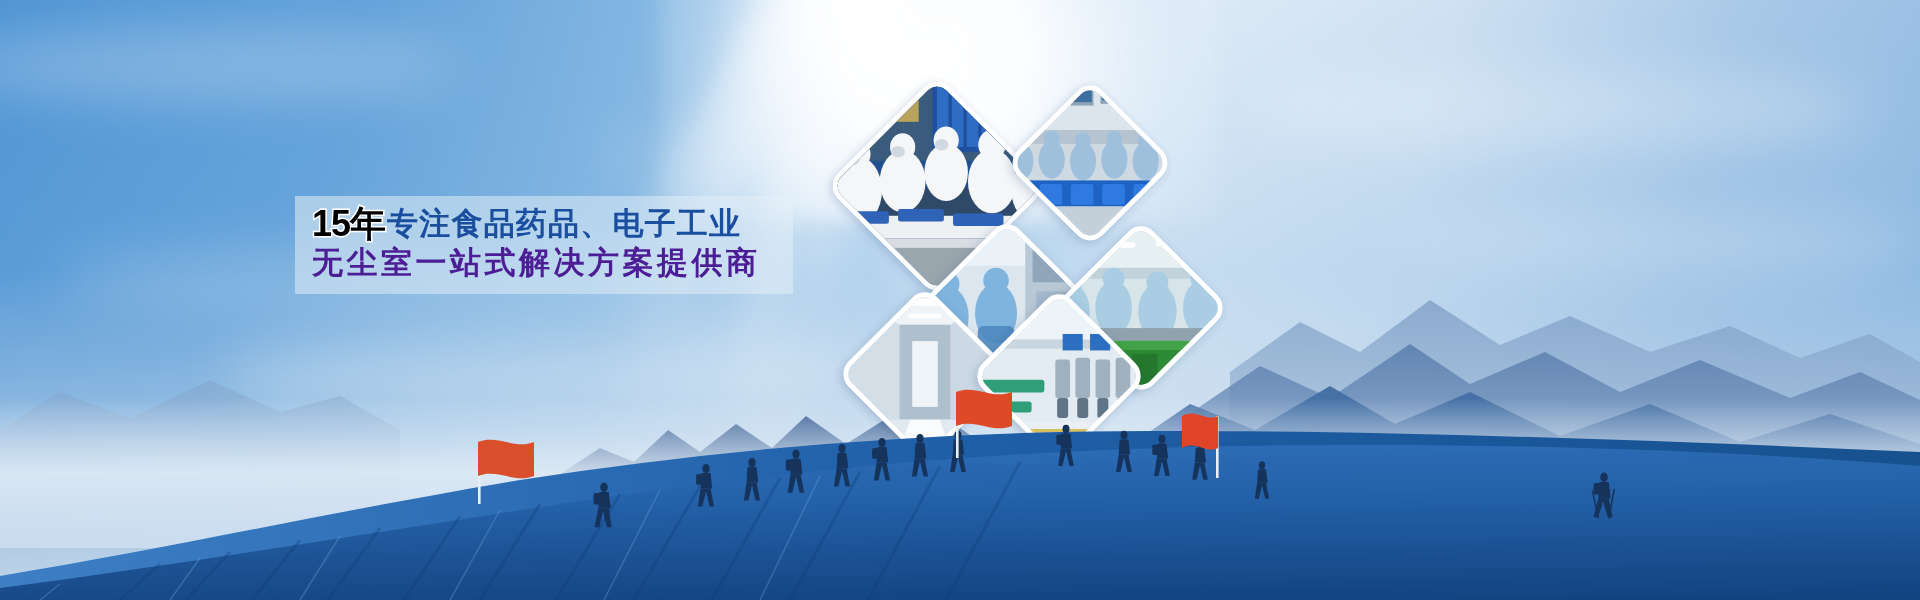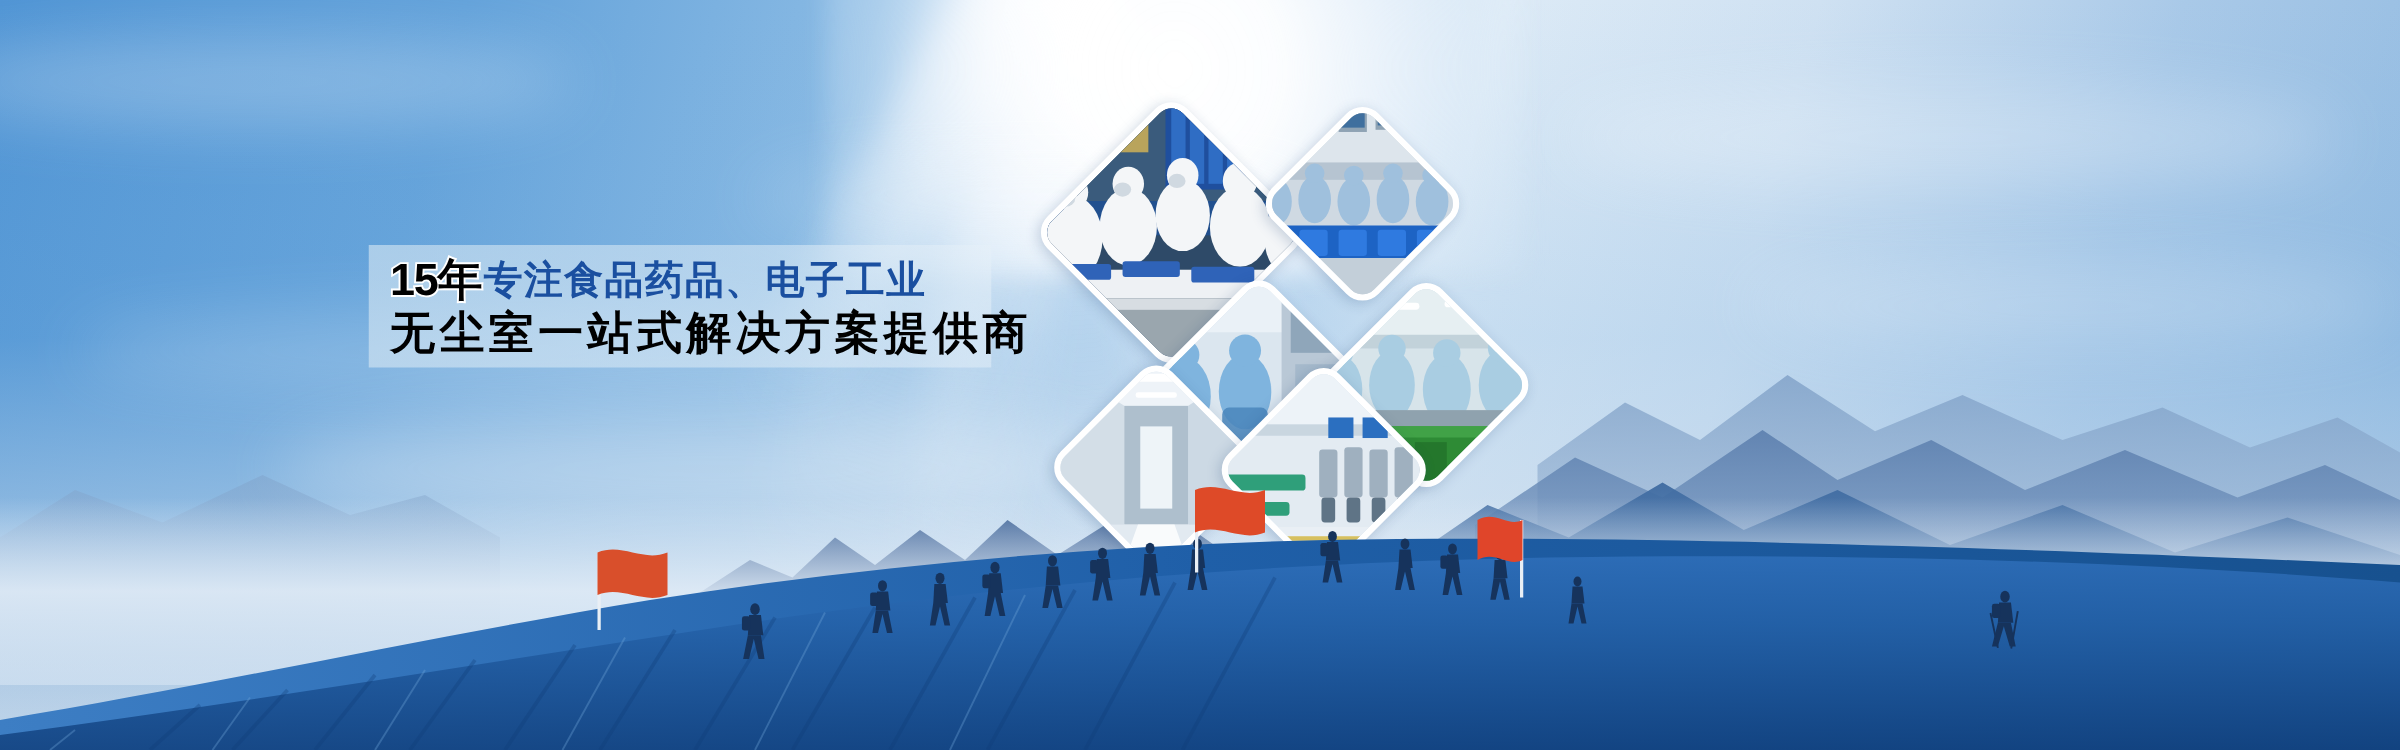--- a/index.html
+++ b/index.html
@@ -86,21 +86,21 @@
     -webkit-text-stroke:3px #ffffff;
     paint-order:stroke fill;
     text-shadow:0 0 1px #fff;
     vertical-align:-2px;
   }
   .lead {
     font-size:31px; font-weight:bold; color:#1a4fa0;
     letter-spacing:1.2px; margin-left:2px;margin-top:15px;
   }
   .sub {
-    font-size:36px; font-weight:bold; color:#000000;
+    font-size:31px; font-weight:bold; color:#4c1d95;
     letter-spacing:3.5px;
   }
 
   
   #collage { position:absolute; left:840px; top:95px; width:440px; height:370px; }
   .dia {
     position:absolute; transform:rotate(45deg);
     border:5px solid #ffffff; border-radius:18px;
     overflow:hidden;
     box-shadow:0 3px 10px rgba(30,70,120,0.22);

